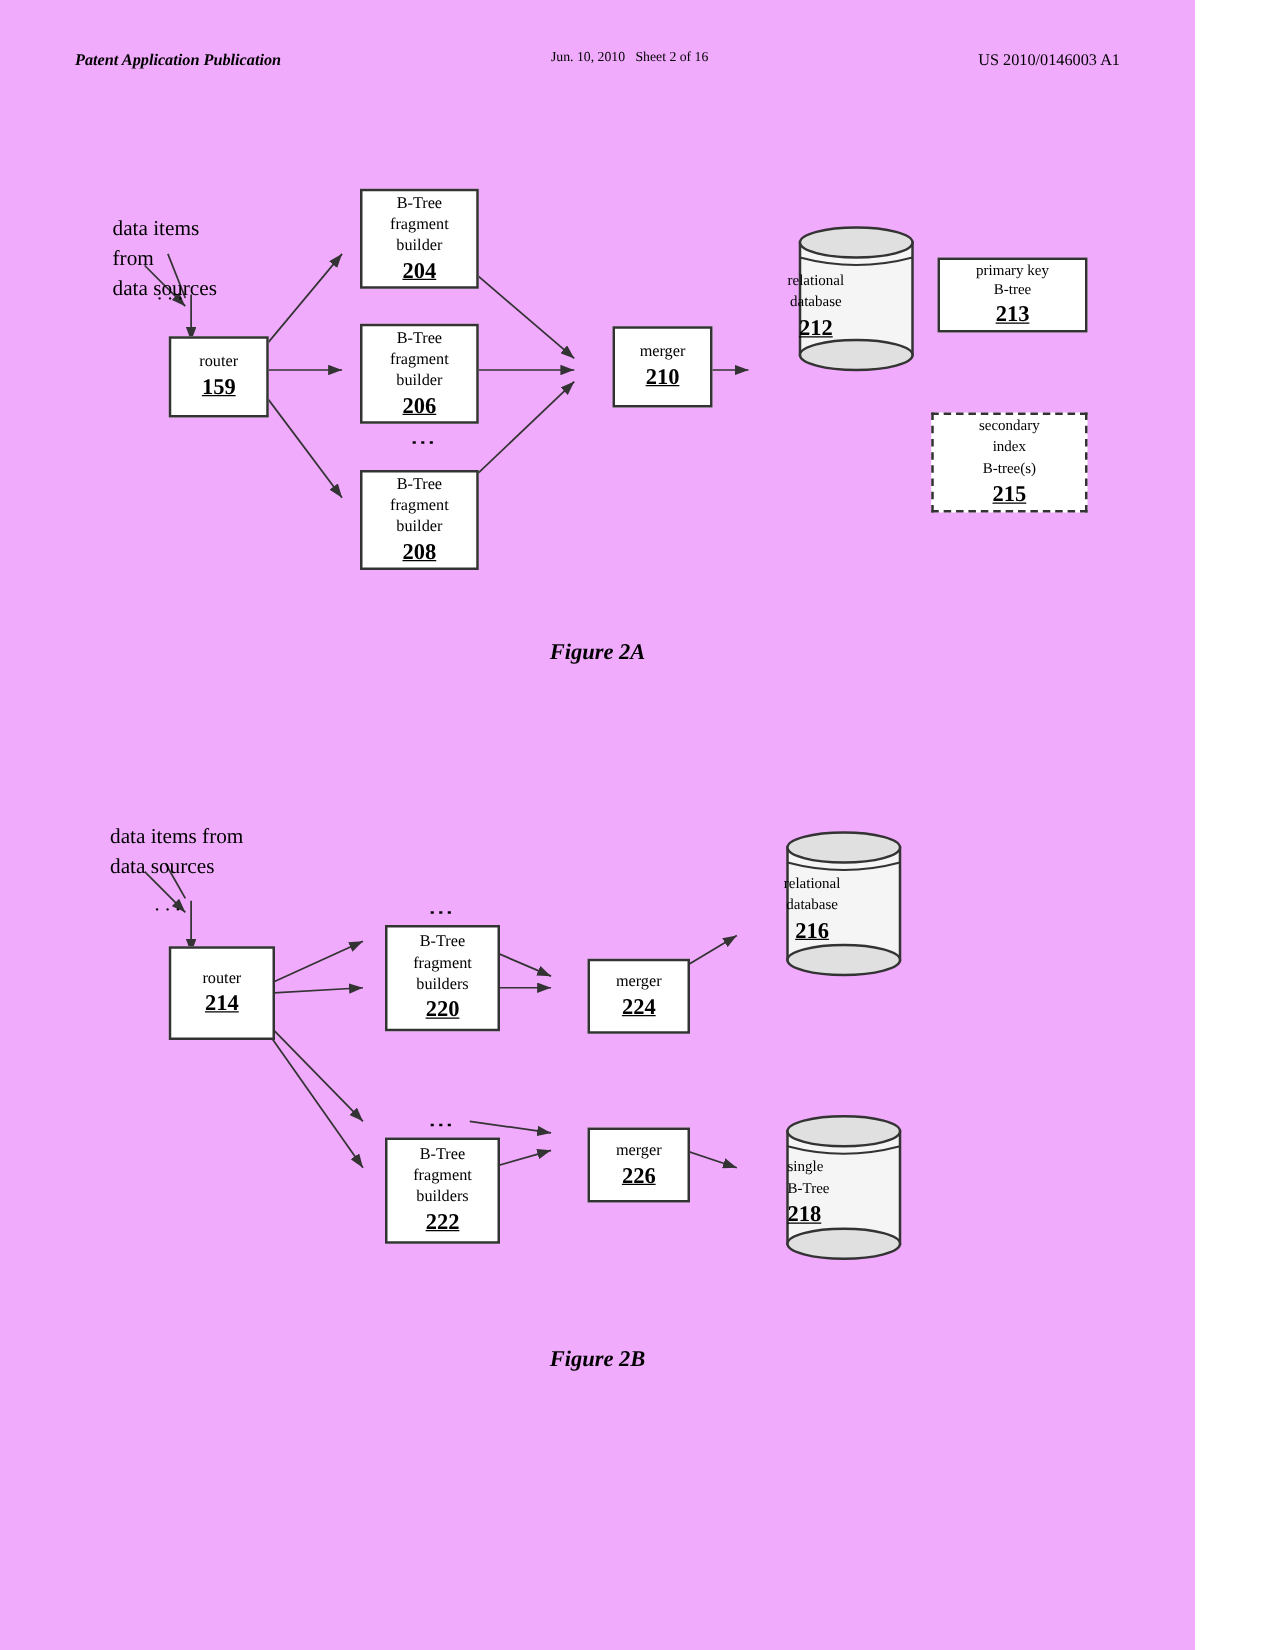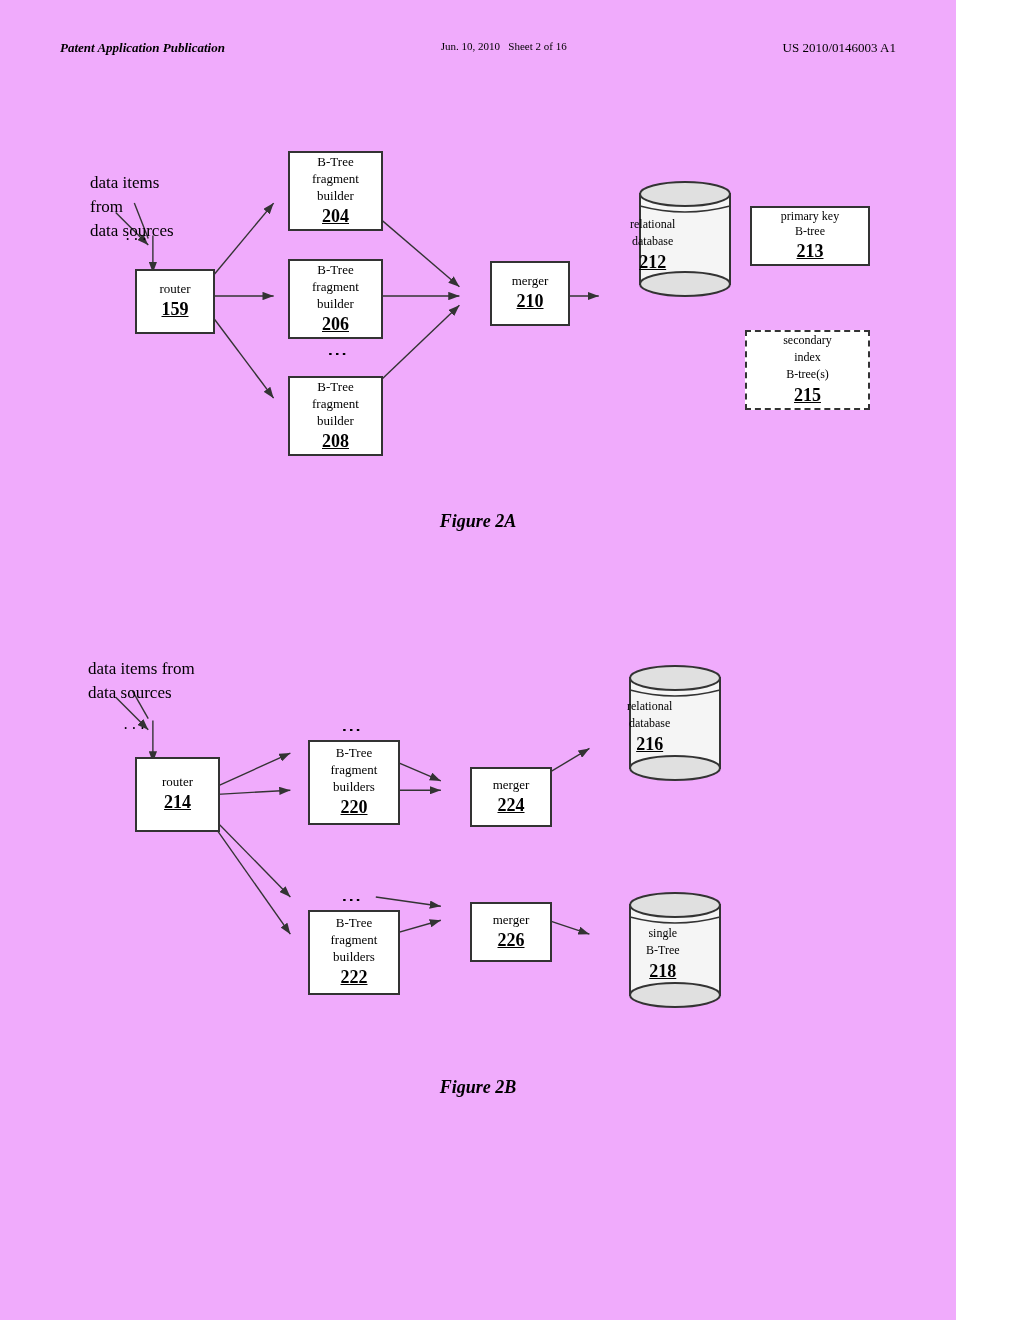--- a/index.html
+++ b/index.html
@@ -313,21 +313,21 @@
           </div>
         </div>
 
         <div class="cylinder" style="left:565px; top:295px;">
           <svg width="100" height="130" viewBox="0 0 100 130">
             <rect x="5" y="18" width="90" height="90" fill="#f5f5f5" stroke="#333" stroke-width="2"></rect>
             <ellipse cx="50" cy="18" rx="45" ry="12" fill="#e0e0e0" stroke="#333" stroke-width="2"></ellipse>
             <path d="M5,30 Q50,42 95,30" stroke="#333" stroke-width="1.5" fill="none"></path>
             <ellipse cx="50" cy="108" rx="45" ry="12" fill="#e0e0e0" stroke="#333" stroke-width="2"></ellipse>
           </svg>
-          <div style="position:absolute; top:38px; left:5px; text-align:center; font-size:12px; line-height:1.4;padding-left:16px;">
+          <div style="position:absolute; top:38px; left:5px; font-size:12px; line-height:1.4;">
             single<br>B-Tree<br><span class="underline-num">218</span>
           </div>
         </div>
 
       </div>
 
       <div class="figure-label" style="margin-top:5px; ">Figure 2B</div>
     </div>
 
   </div>

